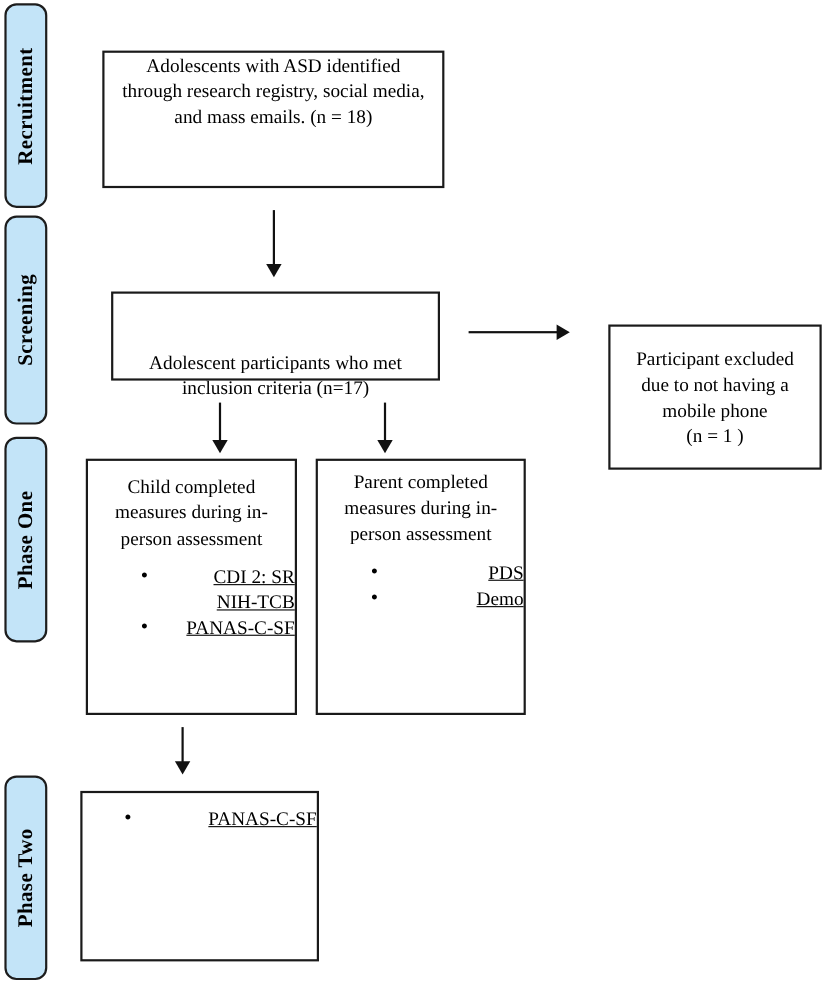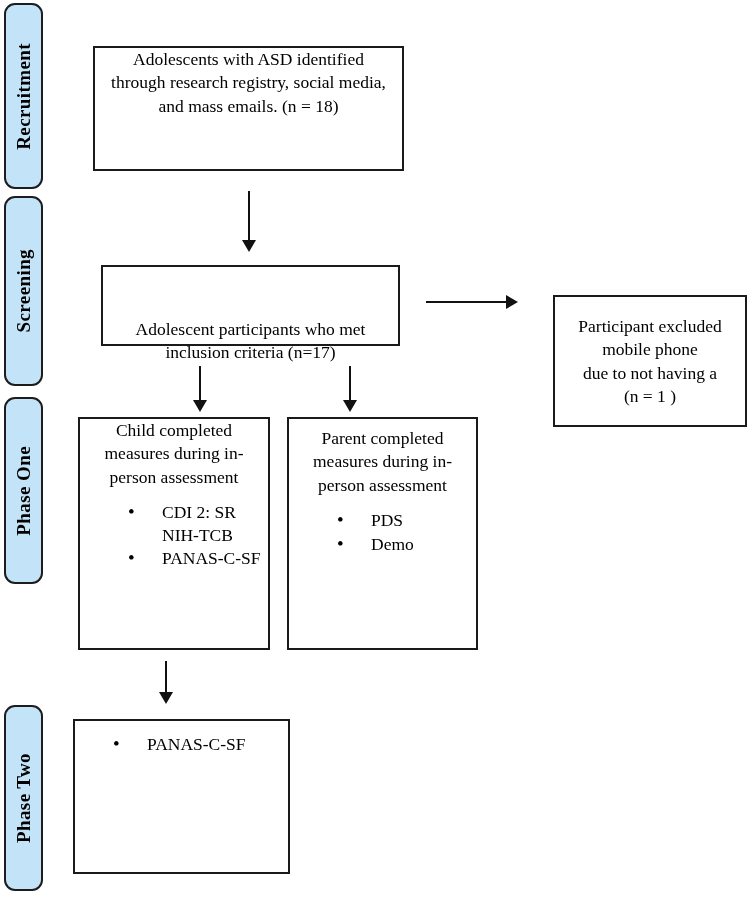--- a/index.html
+++ b/index.html
@@ -54,21 +54,22 @@
     font-size: 17.5px;
     line-height: 1.33;
   }
   .box-inner {
     padding: 0 10px;
   }
   ul.measures {
     list-style: none;
     margin: 12px 0 0 0;
     padding: 0 0 0 48px;
-    text-align: left;
+    text-align: right;
+    text-decoration: underline;
   }
   ul.measures li {
     position: relative;
     font-size: 17.5px;
     line-height: 1.30;
     margin: 0 0 1px 0;
     padding-left: 34px;
   }
   ul.measures li::before {
     content: "\2022";
@@ -147,31 +148,31 @@
 
   <div class="box" style="left:101px;top:265px;width:299px;height:81px;">
     <div class="box-text box-inner" style="padding-top:15px;margin-top:36px;">Adolescent participants who met inclusion criteria (n=17)</div>
   </div>
 
   <div class="arrow-h" style="left:426px;top:301px;width:81px;"></div>
 
   <div class="box" style="left:553px;top:251px;width:194px;height:132px;margin-top:44px;">
     <div class="box-text box-inner" style="padding-top:18px;">
       <div>Participant excluded</div>
+      <div>due to not having a</div>
       <div>mobile phone</div>
-      <div>due to not having a</div>
       <div>(n = 1 )</div>
     </div>
   </div>
 
   <div class="arrow-v" style="left:199px;top:366px;height:35px;"></div>
   <div class="arrow-v" style="left:349px;top:366px;height:35px;"></div>
 
   <div class="box" style="left:78px;top:417px;width:192px;height:233px;">
-    <div class="box-text box-inner" style="text-align:center;">Child completed measures during in-person assessment</div>
+    <div class="box-text box-inner" style="padding-top:12px;text-align:center;">Child completed measures during in-person assessment</div>
     <ul class="measures">
       <li>
         <span>CDI 2: SR</span>
         <span class="subline">NIH-TCB</span>
       </li>
       <li>
         <span>PANAS-C-SF</span>
       </li>
     </ul>
   </div>

